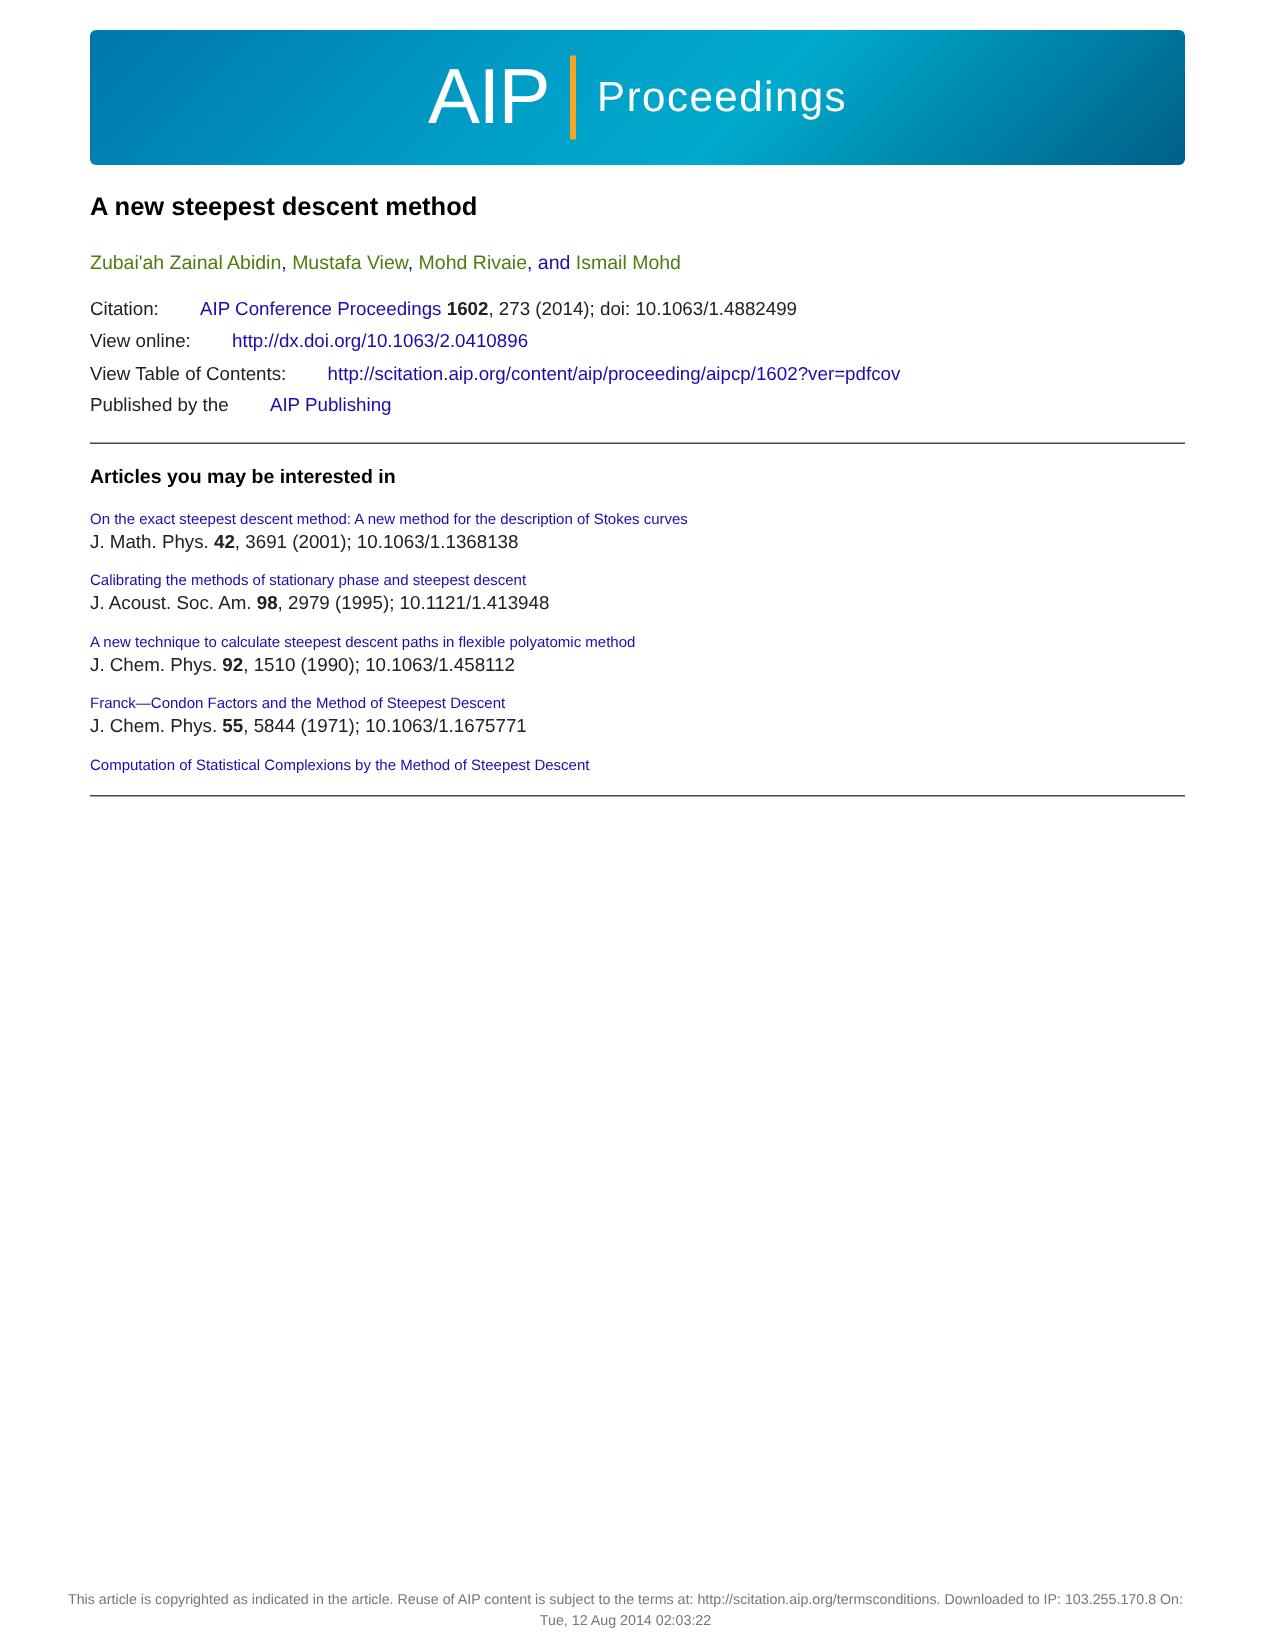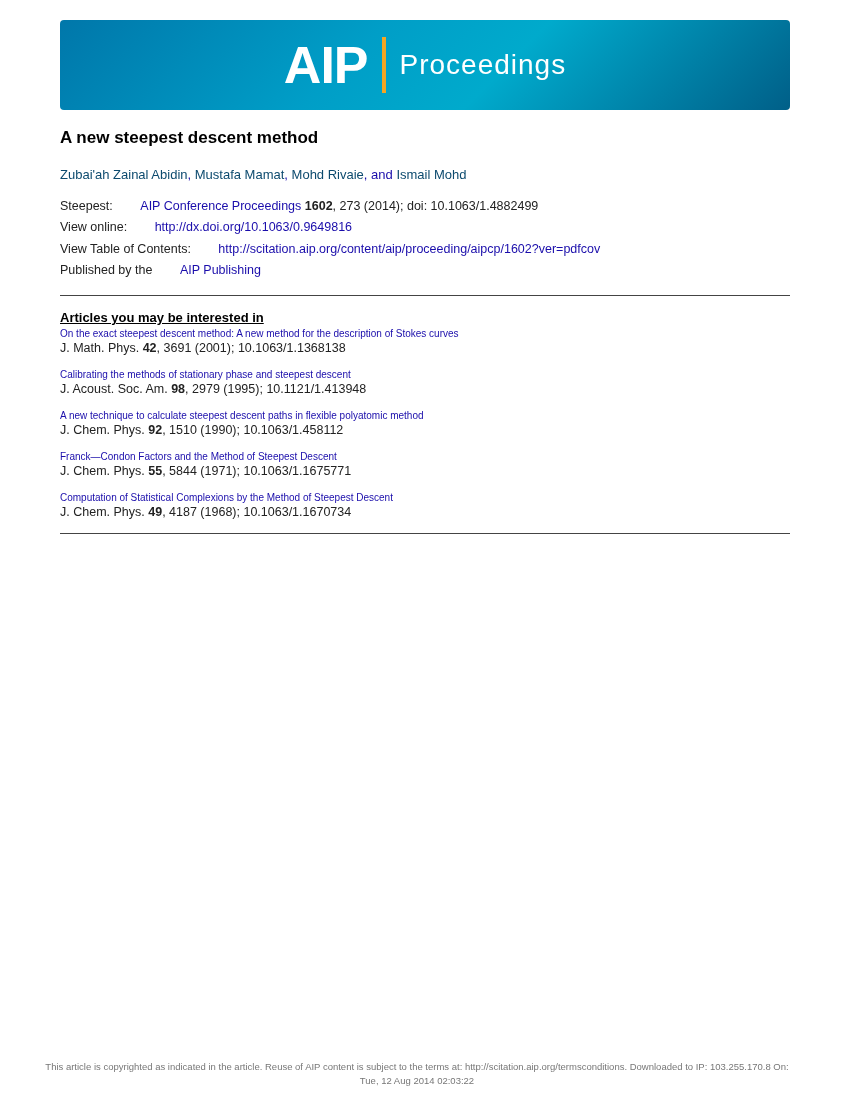--- a/index.html
+++ b/index.html
@@ -27,21 +27,21 @@
       overflow: hidden;
       position: relative;
     }
     .header-banner-inner {
       display: flex;
       align-items: center;
       gap: 0;
     }
     .aip-logo-text {
       font-size: 52px;
-      font-weight: bold;
+      font-weight: normal;
       color: #fff;
       letter-spacing: -1px;
       font-family: Arial, sans-serif;
     }
     .aip-divider {
       width: 4px;
       height: 56px;
       background: #f5a623;
       margin: 0 14px;
     }
@@ -57,21 +57,21 @@
       font-weight: bold;
       color: #000;
       margin-bottom: 19px;
     }
     .article-authors {
       color: #1a0dab;
       font-size: 13px;
       margin-bottom: 14px;
     }
     .article-authors a {
-      color: #0c4a6e;
+      color: #4d7c0f;
       text-decoration: none;
     }
     .citation-block {
       font-size: 12.5px;
       color: #222;
       line-height: 1.7;
       margin-bottom: 12px;
     }
     .citation-block a {
       color: #1a0dab;
@@ -87,22 +87,21 @@
     }
     hr.divider {
       border: none;
       border-top: 1.5px solid #444;
       margin: 14px 0;
     }
     .section-title {
       font-size: 13px;
       font-weight: bold;
       color: #000;
-      margin-bottom: 3px;
-      text-decoration: underline;
+      margin-bottom: 16px;
     }
     .related-item {
       margin-bottom: 14px;
     }
     .related-item .item-link {
       color: #1a0dab;
       font-size: 10px;
       text-decoration: none;
       display: block;
       margin-bottom: 2px;
@@ -137,35 +136,35 @@
       <span class="aip-logo-text">AIP</span>
       <div class="aip-divider"></div>
       <span class="proceedings-text">Proceedings</span>
     </div>
   </div>
 
   <div class="article-title">A new steepest descent method</div>
 
   <div class="article-authors">
     <a href="#">Zubai'ah Zainal Abidin</a>,
-    <a href="#">Mustafa Mamat</a>,
+    <a href="#">Mustafa View</a>,
     <a href="#">Mohd Rivaie</a>,
     and
     <a href="#">Ismail Mohd</a>
   </div>
 
   <div class="citation-block">
     <div>
-      <span>Steepest:</span>
+      <span>Citation:</span>
       <a href="#" class="bold-link"> AIP Conference Proceedings</a>
       <span> <span class="citation-bold">1602</span>, 273 (2014); doi: 10.1063/1.4882499</span>
     </div>
     <div>
       <span>View online:</span>
-      <a href="#">http://dx.doi.org/10.1063/0.9649816</a>
+      <a href="#">http://dx.doi.org/10.1063/2.0410896</a>
     </div>
     <div>
       <span>View Table of Contents:</span>
       <a href="#">http://scitation.aip.org/content/aip/proceeding/aipcp/1602?ver=pdfcov</a>
     </div>
     <div>
       <span>Published by the</span>
       <a href="#"> AIP Publishing</a>
     </div>
   </div>
@@ -197,22 +196,19 @@
 
   <div class="related-item">
     <a class="item-link" href="#">Franck—Condon Factors and the Method of Steepest Descent</a>
     <div class="item-cite">
       J. Chem. Phys. <span class="bold-journal">55</span>, 5844 (1971); 10.1063/1.1675771
     </div>
   </div>
 
   <div class="related-item">
     <a class="item-link" href="#">Computation of Statistical Complexions by the Method of Steepest Descent</a>
-    <div class="item-cite">
-      J. Chem. Phys. <span class="bold-journal">49</span>, 4187 (1968); 10.1063/1.1670734
-    </div>
   </div>
 
   <hr class="divider">
 
 </div>
 
 <div class="footer-note">This article is copyrighted as indicated in the article. Reuse of AIP content is subject to the terms at: http://scitation.aip.org/termsconditions. Downloaded to IP: 103.255.170.8 On: Tue, 12 Aug 2014 02:03:22</div>
 
 </body></html>

